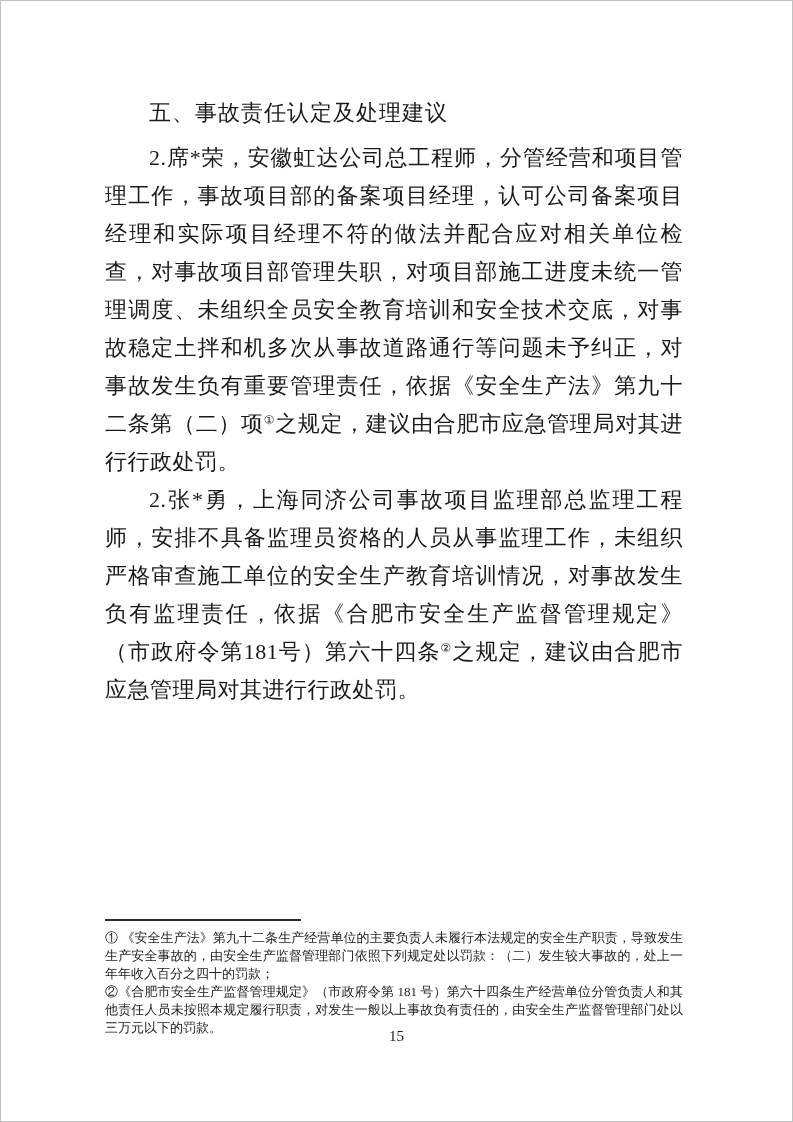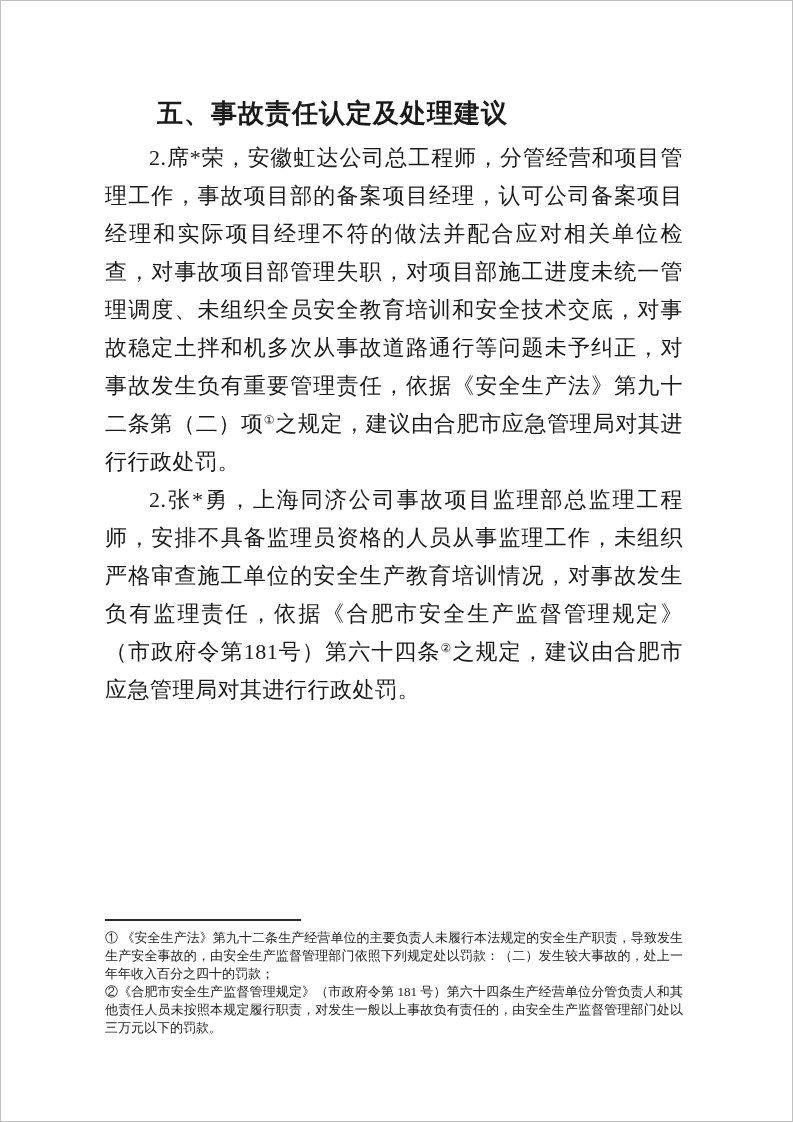--- a/index.html
+++ b/index.html
@@ -19,22 +19,22 @@
     font-family:"Liberation Serif","DejaVu Serif",serif;
     overflow:hidden;
   }
   .doc-body{
     position:absolute;
     left:104px;top:92px;
     width:578px;
   }
   .heading{
     font-family:"Liberation Sans","DejaVu Sans",sans-serif;
-    font-weight:bold;
-    font-size:26px;
+    font-weight:normal;
+    font-size:22px;
     line-height:40px;
     text-indent:2em;
     margin:0 0 6px 0;
     letter-spacing:1px;
   }
   .subheading{
     font-size:22px;
     line-height:38px;
     text-indent:2em;
     margin:0 0 4px 0;
@@ -90,13 +90,14 @@
     </div>
 
   <div class="footnote-area">
     <div class="rule"></div>
     <div id="footnote-list">
         <p class="footnote"><span>①</span><span> 《安全生产法》第九十二条生产经营单位的主要负责人未履行本法规定的安全生产职责，导致发生生产安全事故的，由安全生产监督管理部门依照下列规定处以罚款：（二）发生较大事故的，处上一年年收入百分之四十的罚款；</span></p>
         <p class="footnote"><span>②</span><span>《合肥市安全生产监督管理规定》（市政府令第 181 号）第六十四条生产经营单位分管负责人和其他责任人员未按照本规定履行职责，对发生一般以上事故负有责任的，由安全生产监督管理部门处以三万元以下的罚款。</span></p>
       </div>
   </div>
 
+  <div class="page-number">15</div>
 </div>
 
 </body></html>

